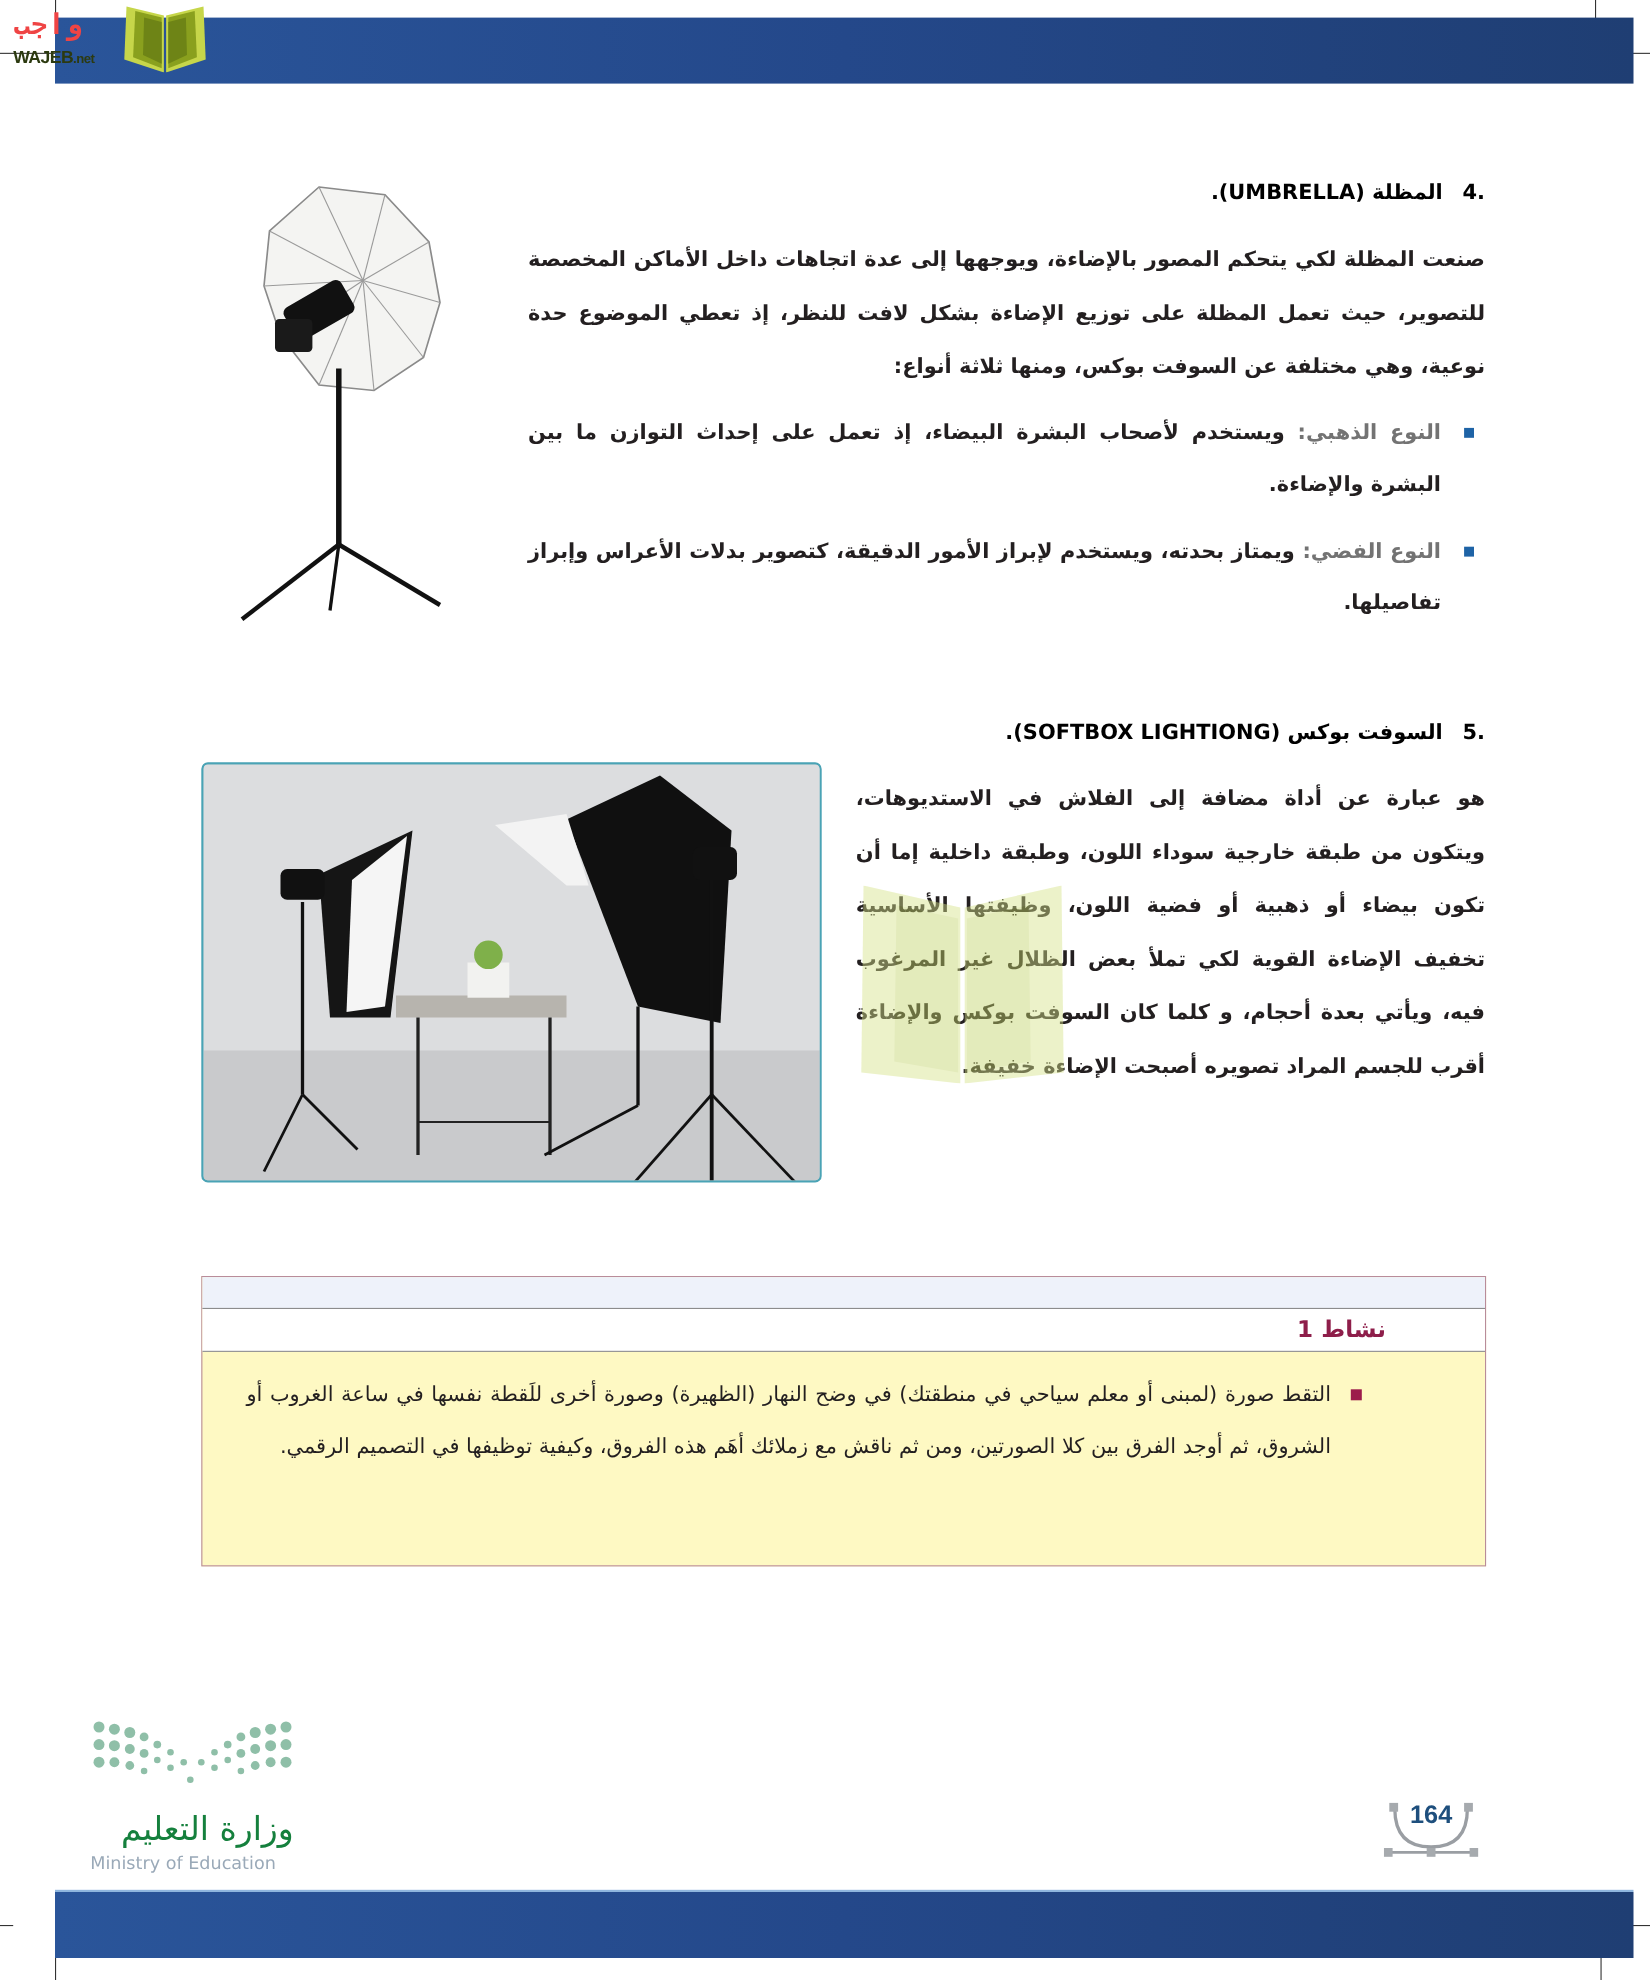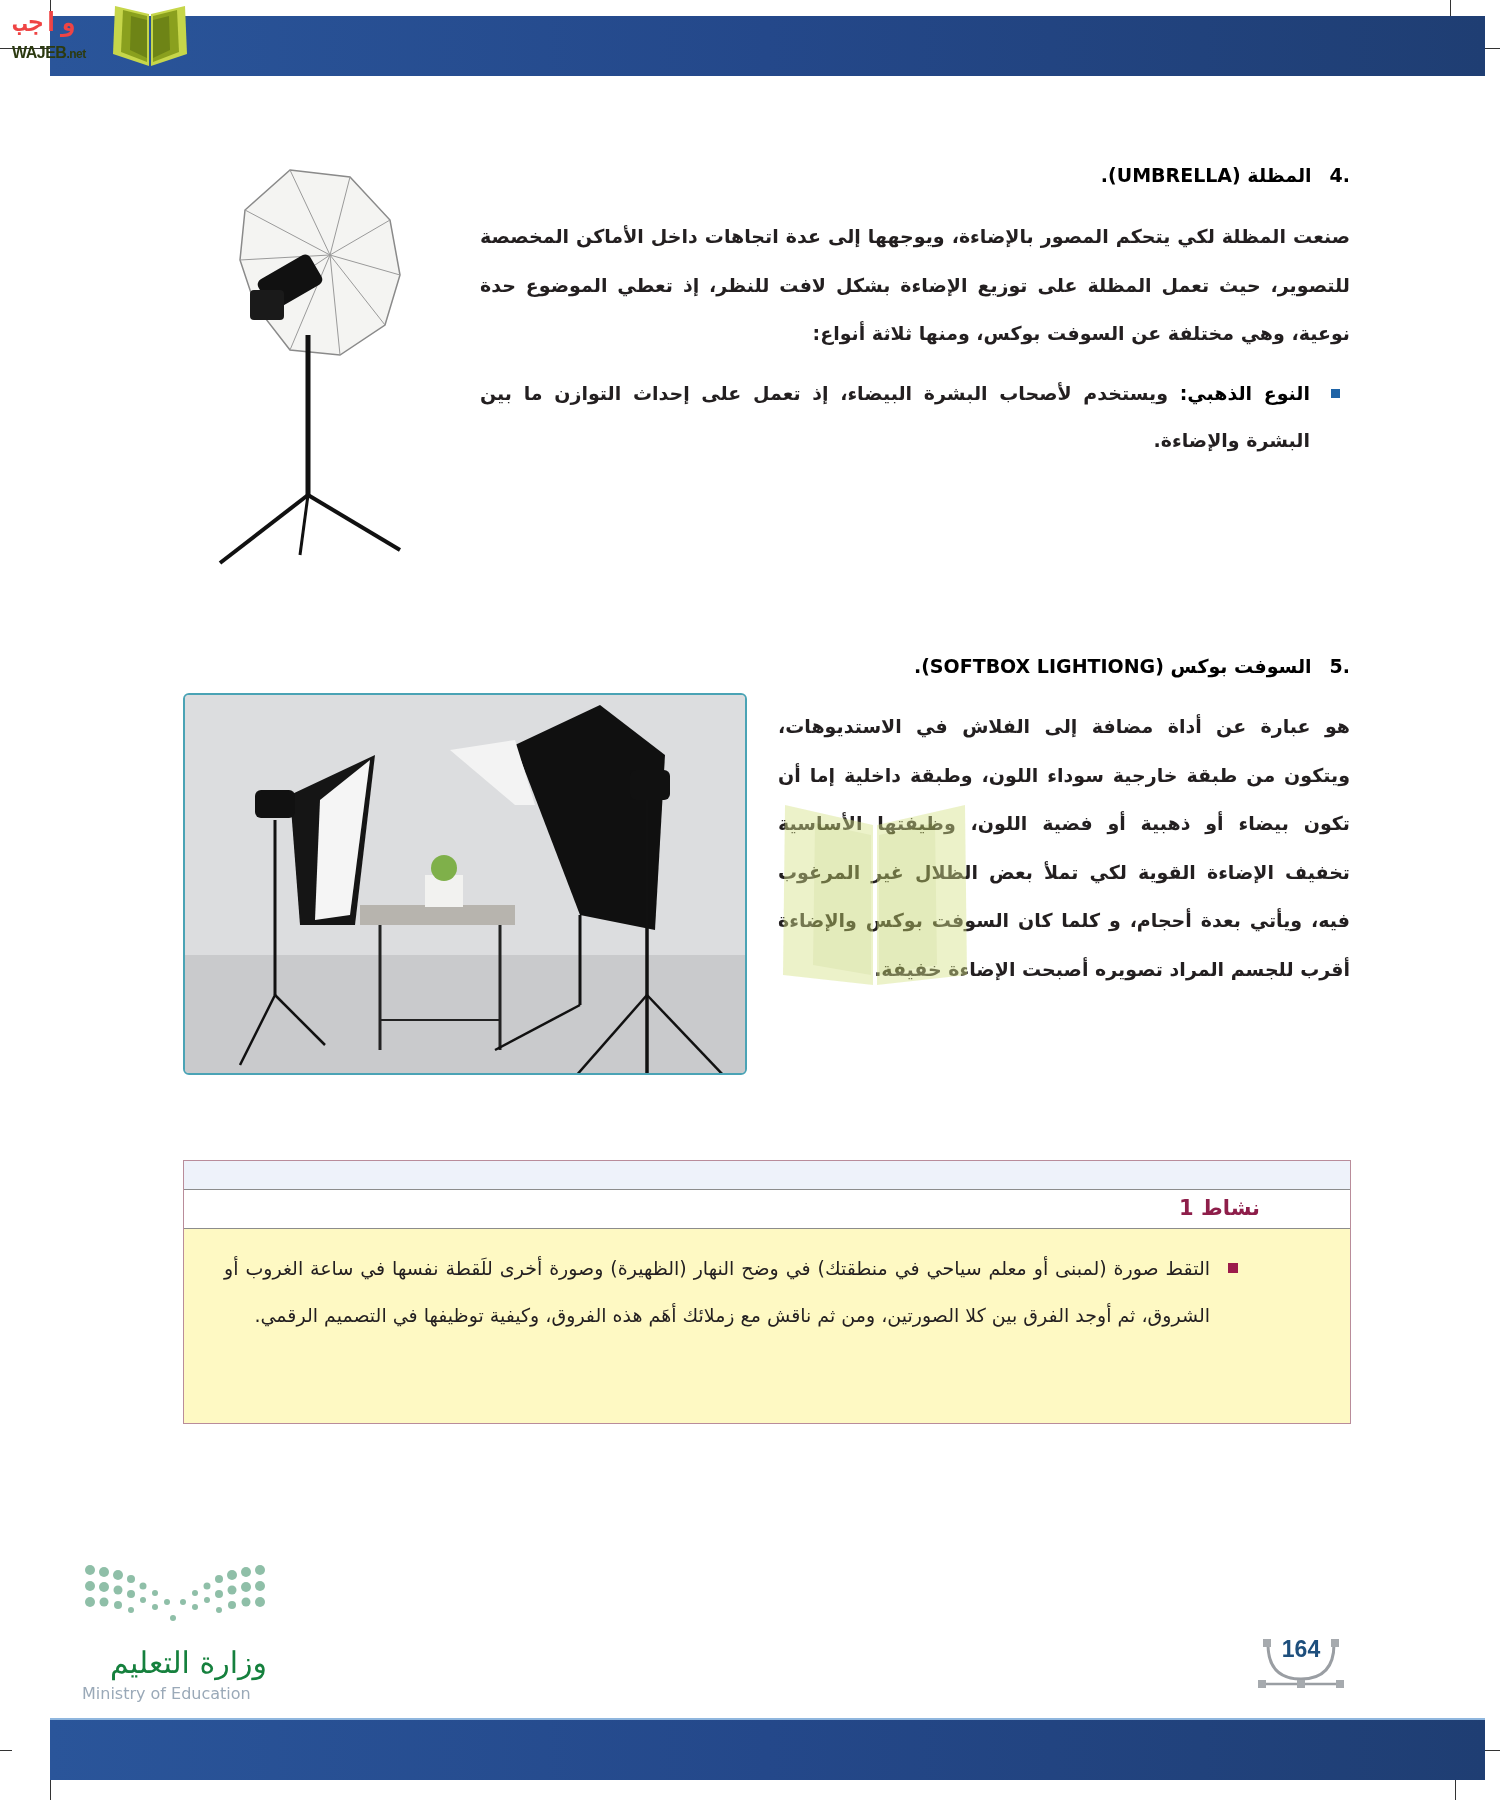--- a/index.html
+++ b/index.html
@@ -34,21 +34,21 @@
       direction: rtl; text-align: justify; text-align-last: right; color: #231f20;
     }
     .bullet-list { position: absolute; right: 150px; width: 860px; list-style: none; direction: rtl; }
     .bullet-list li {
       position: relative; font-size: 19px; font-weight: bold; line-height: 47px;
       padding-right: 40px; margin-bottom: 14px; text-align: justify; text-align-last: right;
     }
     .bullet-list li .sq {
       position: absolute; right: 10px; top: 19px; width: 9px; height: 9px; background: #1e63a6;
     }
-    .bullet-list li .term { color: #000000; }
+    .bullet-list li .term { color: #737373; }
 
     
     .umbrella-img { position: absolute; left: 200px; top: 165px; width: 240px; height: 400px; }
     .softbox-img {
       position: absolute; left: 183px; top: 693px; width: 564px; height: 382px;
       border: 2px solid #4aa3b5; border-radius: 6px; overflow: hidden; background: #d9dadc;
     }
 
     
     .watermark { position: absolute; left: 775px; top: 805px; width: 200px; height: 180px; opacity: 0.45; }
@@ -115,20 +115,24 @@
 <div class="heading" style="top:164px;">
   <span class="num">.4</span><span>المظلة (UMBRELLA).</span>
 </div>
 
 <p class="para" style="right:150px;top:212px;width:870px;">صنعت المظلة لكي يتحكم المصور بالإضاءة، ويوجهها إلى عدة اتجاهات داخل الأماكن المخصصة للتصوير، حيث تعمل المظلة على توزيع الإضاءة بشكل لافت للنظر، إذ تعطي الموضوع حدة نوعية، وهي مختلفة عن السوفت بوكس، ومنها ثلاثة أنواع:</p>
 
 <ul class="bullet-list" style="top:370px;width:870px;">
   <li>
     <span class="sq"></span>
     <span class="term">النوع الذهبي:</span><span> ويستخدم لأصحاب البشرة البيضاء، إذ تعمل على إحداث التوازن ما بين البشرة والإضاءة.</span>
+  </li>
+  <li>
+    <span class="sq"></span>
+    <span class="term">النوع الفضي:</span><span> ويمتاز بحدته، ويستخدم لإبراز الأمور الدقيقة، كتصوير بدلات الأعراس وإبراز تفاصيلها.</span>
   </li>
 </ul>
 
 <svg class="umbrella-img" viewBox="0 0 240 400">
   <polygon points="90,5 150,12 190,55 200,110 185,160 140,190 90,185 55,140 40,95 45,45" fill="#f4f4f2" stroke="#8a8a8a" stroke-width="1.5"></polygon>
   <g stroke="#9a9a9a" stroke-width="1">
     <line x1="130" y1="90" x2="90" y2="5"></line>
     <line x1="130" y1="90" x2="150" y2="12"></line>
     <line x1="130" y1="90" x2="190" y2="55"></line>
     <line x1="130" y1="90" x2="200" y2="110"></line>

